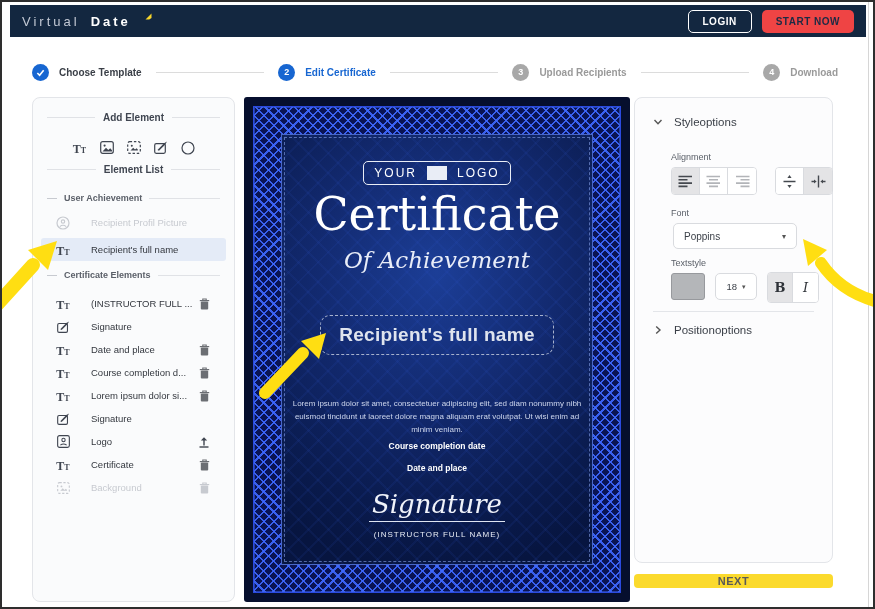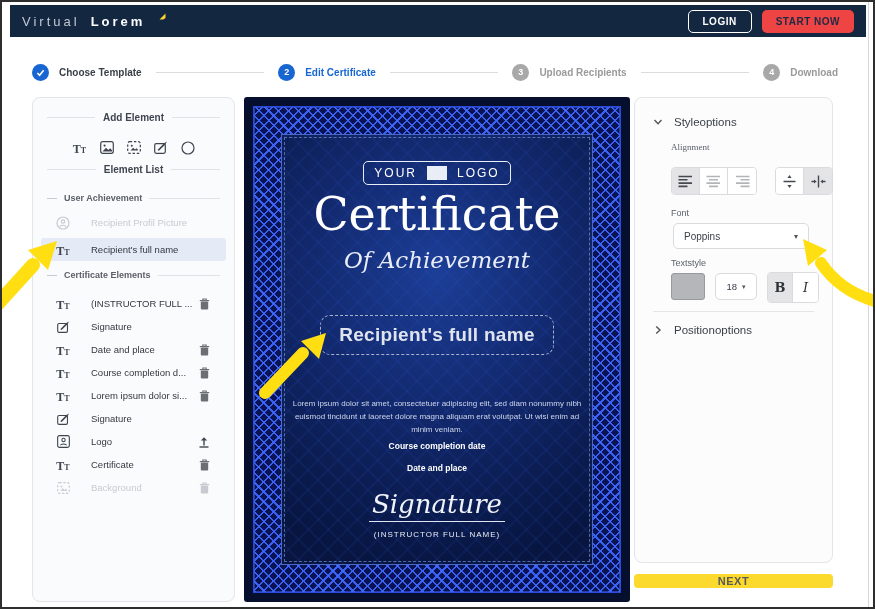--- a/index.html
+++ b/index.html
@@ -103,21 +103,21 @@
 
   
   .rp-head { position:absolute; left:18px; display:flex; align-items:center; gap:11px; cursor:pointer; }
   .rp-head .txt { font-size:11.5px; color:#3a3f47; }
   .rp-label { position:absolute; left:36px; font-size:9px; color:#5b6069; }
   .btn-group { position:absolute; display:flex; border:1px solid #d9dbdf; border-radius:4px; overflow:hidden; background:#fff; }
   .bg-btn { width:28px; height:26px; display:flex; align-items:center; justify-content:center;
             border-right:1px solid #d9dbdf; background:#fff; cursor:pointer; }
   .bg-btn:last-child { border-right:none; }
   .bg-btn.active { background:#e4e4e6; }
-  .select-box { position:absolute; left:38px; width:136px; height:26px; background:#fff; border:1px solid #d9dbdf;
+  .select-box { position:absolute; left:38px; width:124px; height:26px; background:#fff; border:1px solid #d9dbdf;
                 border-radius:5px; display:flex; align-items:center; padding:12px 10px; cursor:pointer;text-align:right; }
   .select-box .val { font-size:10px; color:#3a3f47; }
   .select-box .caret { margin-left:auto; font-size:8px; color:#555; }
   .swatch { position:absolute; left:36px; width:34px; height:27px; background:#b4b6b9; border:1px solid #97999d;
             border-radius:3px; cursor:pointer; }
   .size-box { position:absolute; left:80px; width:42px; height:27px; background:#fff; border:1px solid #d9dbdf;
               border-radius:5px; display:flex; align-items:center; justify-content:center; gap:5px; cursor:pointer; }
   .size-box .val { font-size:9.5px; color:#3a3f47; }
   .size-box .caret { font-size:7px; color:#555; }
   .bi-group { position:absolute; left:132px; display:flex; border:1px solid #d9dbdf; border-radius:4px;
@@ -139,21 +139,21 @@
 </style>
 </head>
 <body>
 
 <div id="app">
   <div class="edge-line"></div>
 
   <div class="header">
     <div class="logo">
       <span class="logo-virtual">Virtual</span>
-        <span class="logo-badge">Lorem</span>
+        <span class="logo-badge">Date</span>
       <span class="logo-mark">
         <svg class="ic" width="9" height="9" viewBox="0 0 12 12">
             <path d="M2 10 L10 2 L10 8 L7 10 Z" fill="#F8D62B"></path>
           </svg>
       </span>
     </div>
     <div class="header-actions">
       <button class="btn-login">LOGIN</button>
       <button class="btn-start">START NOW</button>
     </div>
@@ -424,21 +424,21 @@
 
   <div class="card right-card">
 
     <div class="rp-head" style="top:18px;">
       <svg class="ic" width="10" height="10" viewBox="0 0 10 10">
           <polyline points="1.5,3 5,6.8 8.5,3" fill="none" stroke="#555" stroke-width="1.4"></polyline>
         </svg>
       <span class="txt">Styleoptions</span>
     </div>
 
-    <span class="rp-label" style="top:44px;font-family:Liberation Serif, serif;">Alignment</span>
+    <span class="rp-label" style="top:54px;">Alignment</span>
 
     <div class="btn-group" style="left:36px; top:69px;">
       <span class="bg-btn active">
         <svg class="ic" width="15" height="13" viewBox="0 0 15 13">
             <g stroke="#45494f" stroke-width="1.6">
               <path d="M0.5 1.5 H14"></path>
               <path d="M0.5 4.8 H9.5"></path>
               <path d="M0.5 8.1 H14"></path>
               <path d="M0.5 11.4 H9.5"></path>
             </g>

